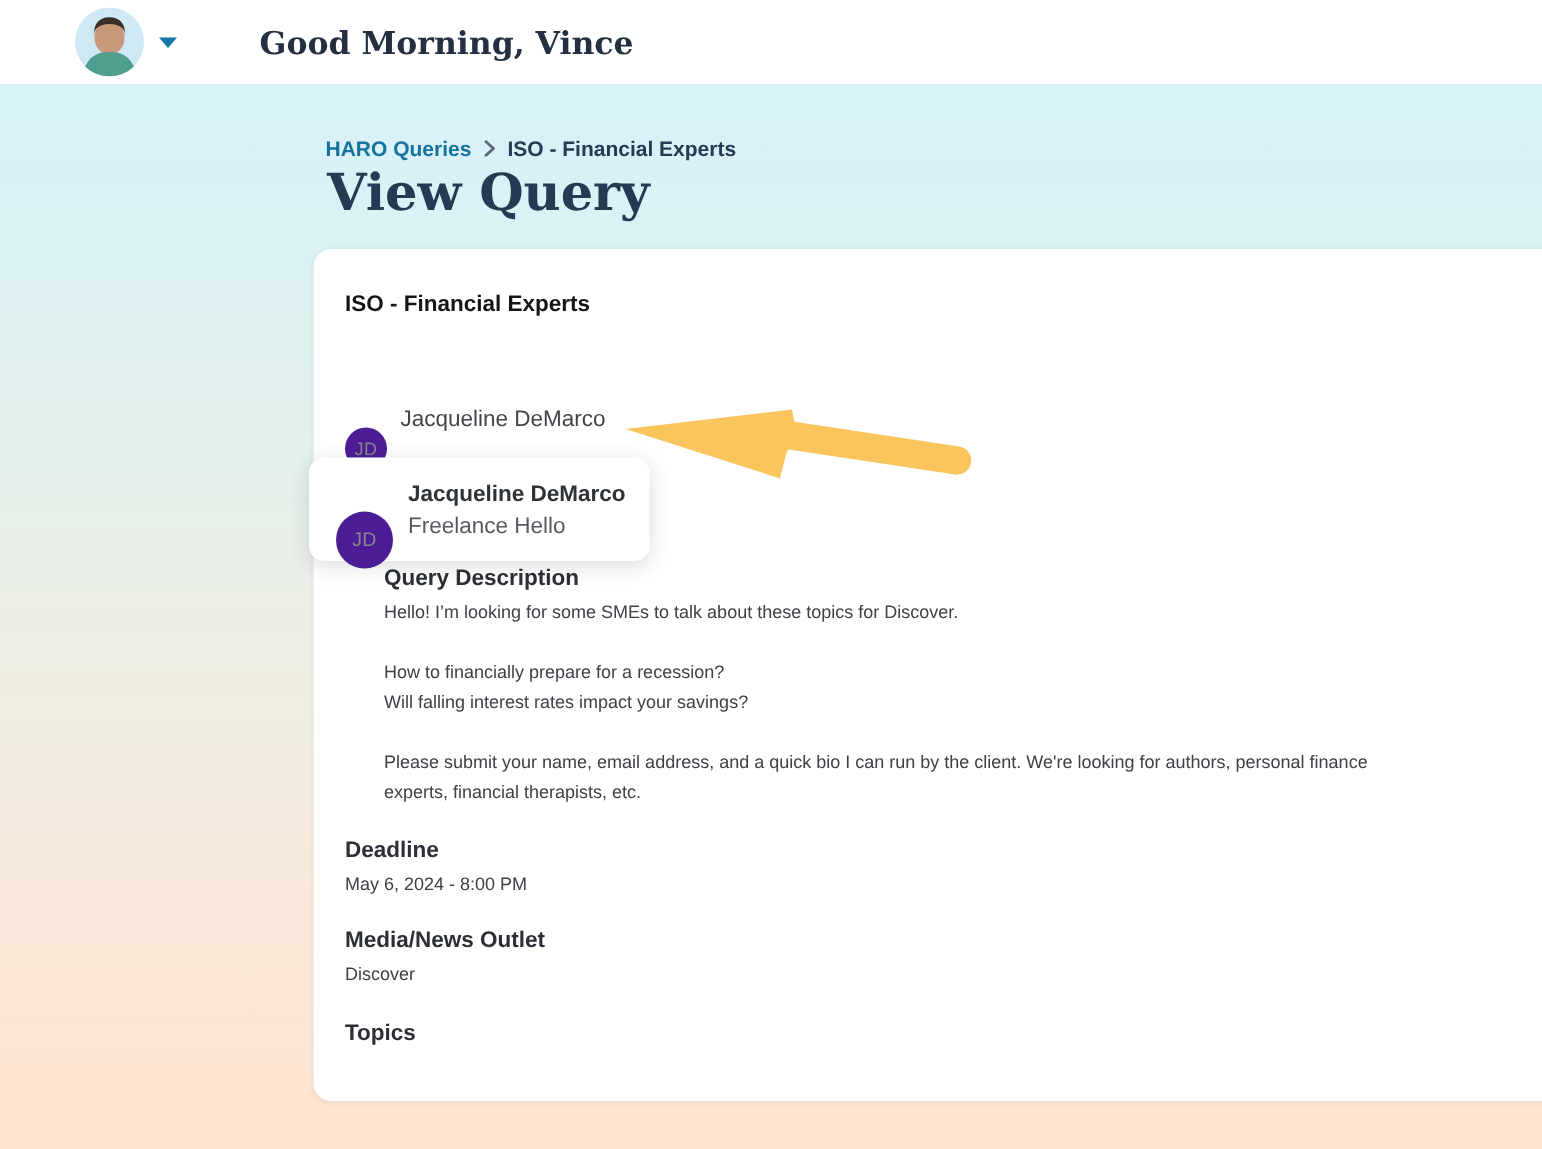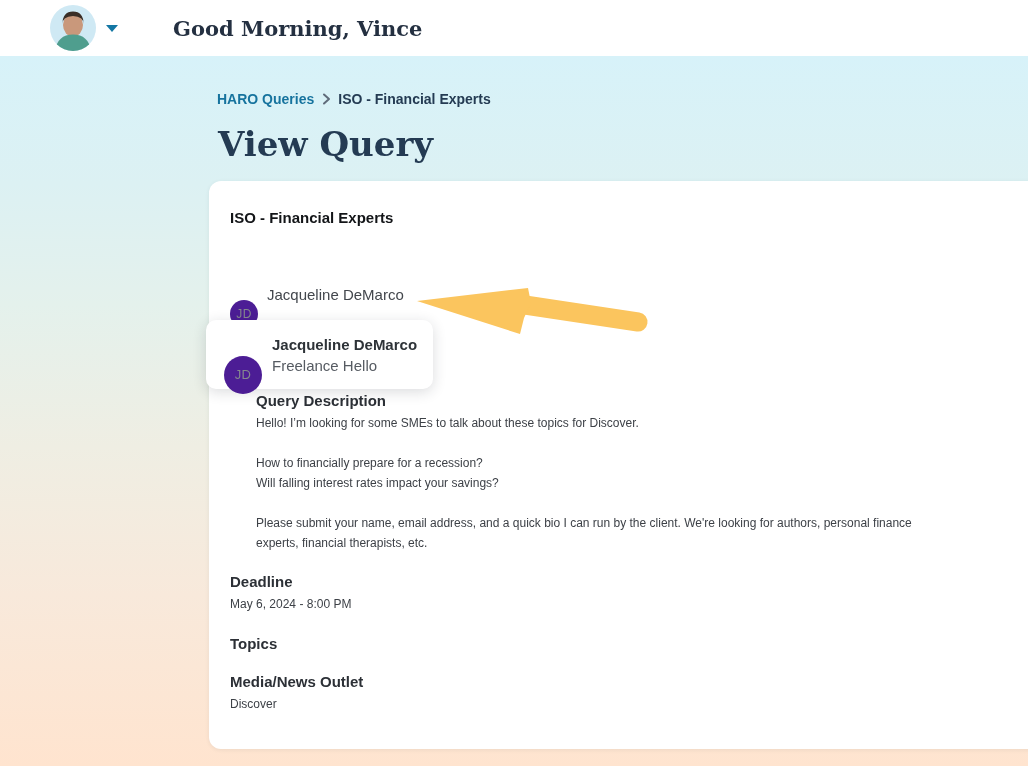--- a/index.html
+++ b/index.html
@@ -41,21 +41,21 @@
   
   .breadcrumb {
     margin-left: 217px; height: 16px;
     display: flex; align-items: center; gap: 6px;
     font-size: 14px; font-weight: 600;
   }
   .breadcrumb a { color: #16739e; text-decoration: none; cursor: pointer; }
   .crumb-sep { display: flex; align-items: center; }
   .crumb-current { color: #243b53; }
   .page-title {
-    margin: 16px 0 0 218px;
+    margin: 1px 0 0 218px;
     font-family: "DejaVu Serif", "Liberation Serif", serif;
     font-weight: 700; font-size: 34px; line-height: 42px; color: #243b53;
   }
 
   
   .card {
     position: relative;
     margin: 16px -30px 0 209px;
     background: #fff; border-radius: 12px;
     box-shadow: 0 1px 4px rgba(40,60,70,0.08);
@@ -170,24 +170,24 @@
 Will falling interest rates impact your savings?
 
 Please submit your name, email address, and a quick bio I can run by the client. We're looking for authors, personal finance experts, financial therapists, etc.</p>
     </div>
 
     <div class="section section--deadline">
       <h3>Deadline</h3>
       <p class="value">May 6, 2024 - 8:00 PM</p>
     </div>
 
+    <div class="section section--media">
+      <h3>Media/News Outlet</h3>
+      <p class="value">Discover</p>
+    </div>
+
     <div class="section section--topics">
       <h3>Topics</h3>
       <p class="value"></p>
-    </div>
-
-    <div class="section section--media">
-      <h3>Media/News Outlet</h3>
-      <p class="value">Discover</p>
     </div>
 
   </section>
 </main>
 
 </body></html>

